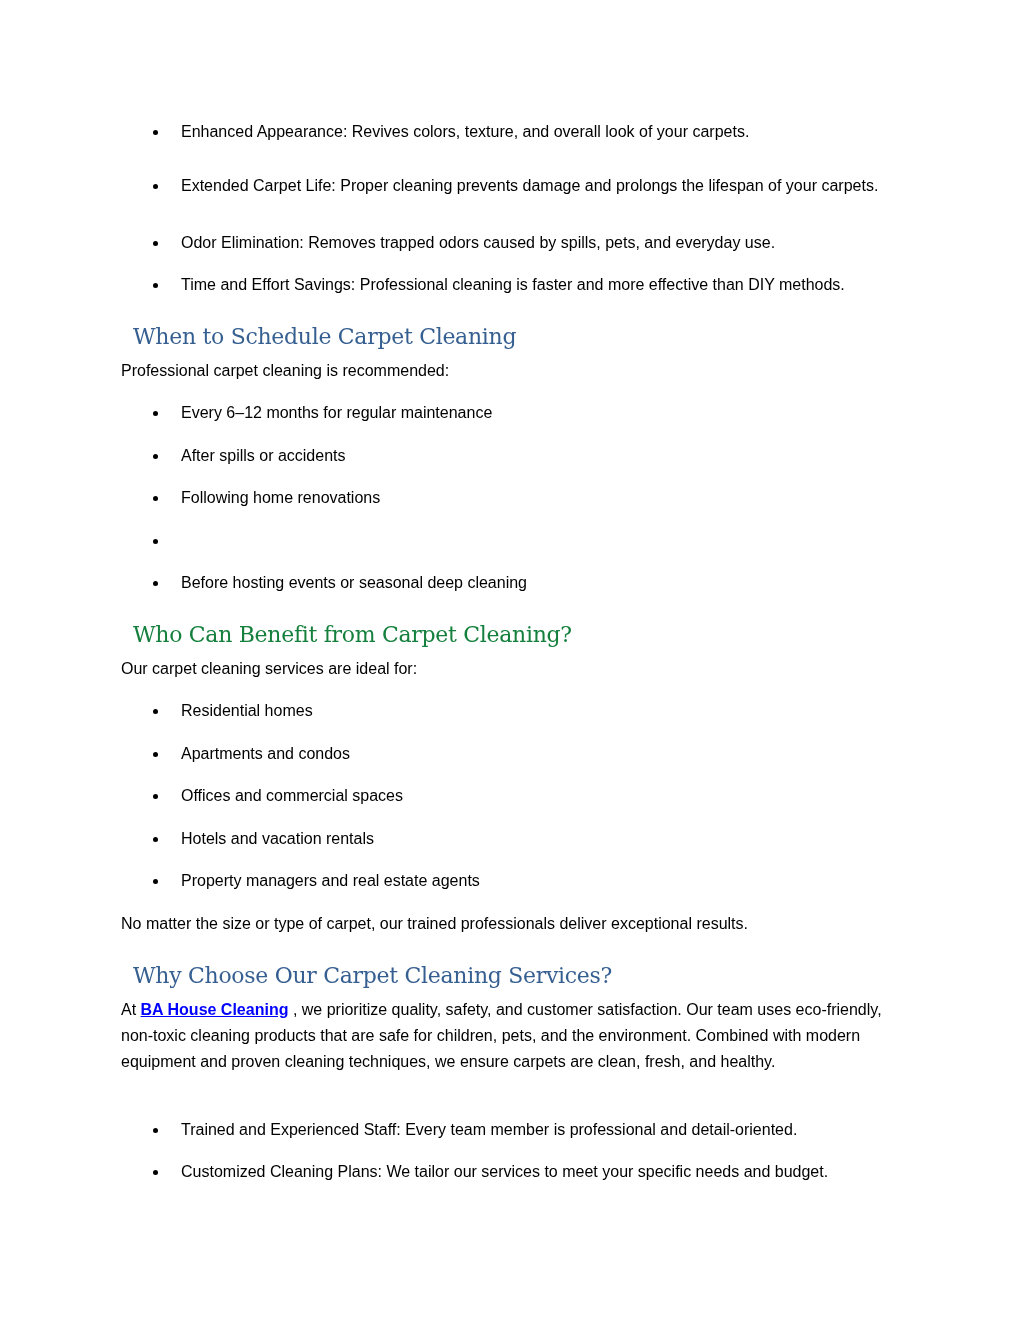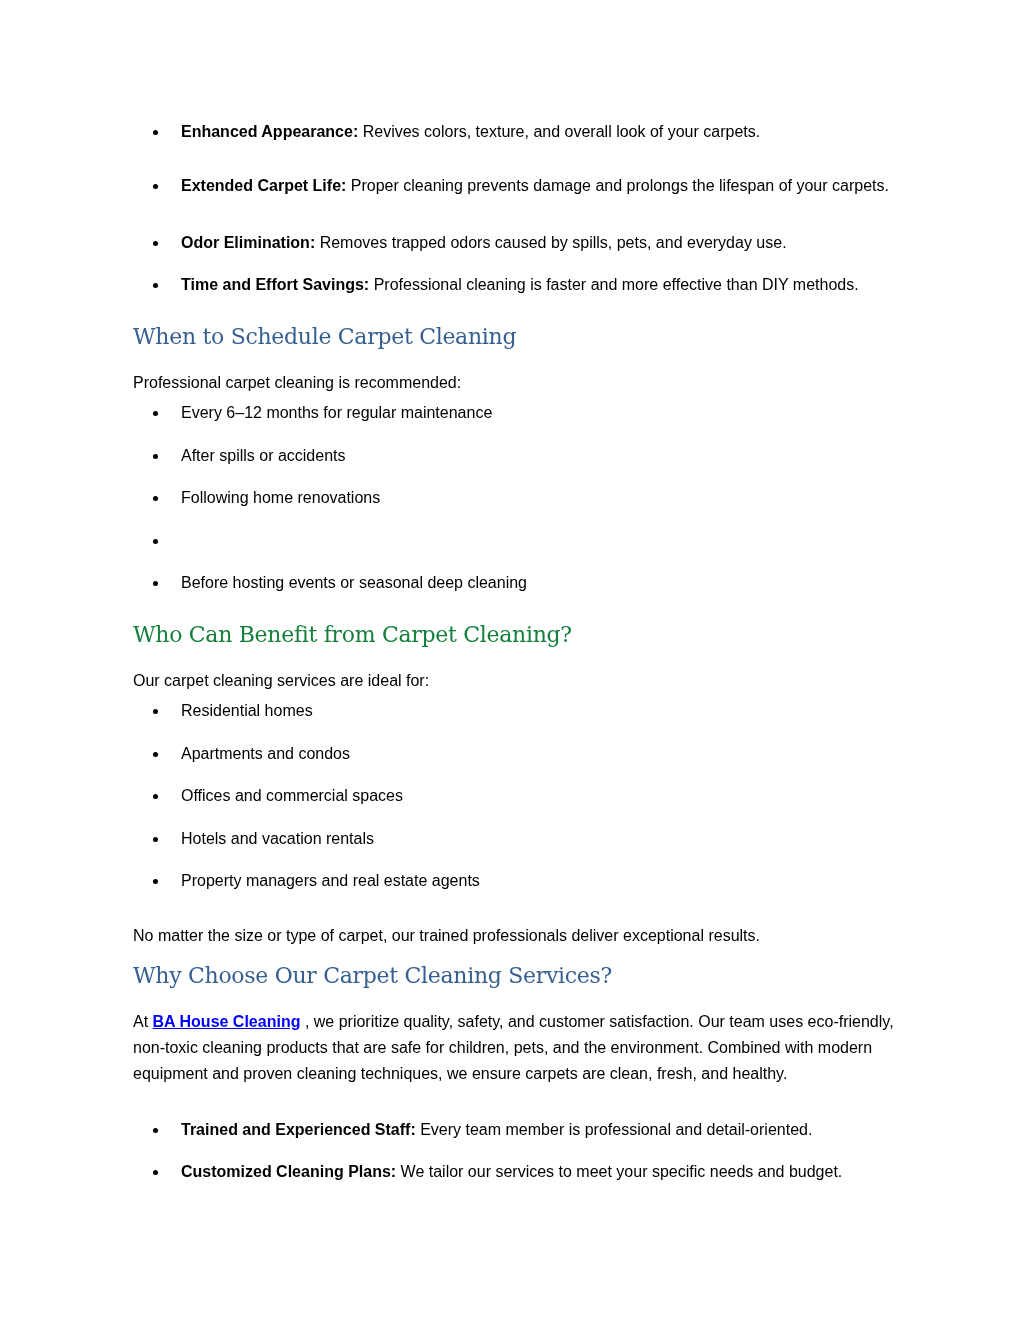--- a/index.html
+++ b/index.html
@@ -38,38 +38,38 @@
     .bullet-dot {
       position: absolute;
       left: 32px;
       top: 11px;
       width: 5px;
       height: 5px;
       border-radius: 50%;
       background: #000;
     }
     .term {
-      font-weight: bold;
+      font-weight: normal;
     }
     .heading {
       position: absolute;
       left: 4px;
       margin: 8px;
       font-family: "DejaVu Serif", serif;
       font-weight: normal;
       font-size: 22px;
       color: #365f91;
       white-space: nowrap;
       letter-spacing: -0.3px;
     }
     .para {
       position: absolute;
       left: 0;
       width: 770px;
-      margin: 12px;
+      margin: 0;
       font-size: 16px;
       line-height: 26px;
     }
     .link {
       color: #0000ff;
       font-weight: bold;
       text-decoration: underline;
       cursor: pointer;
     }
   </style>

